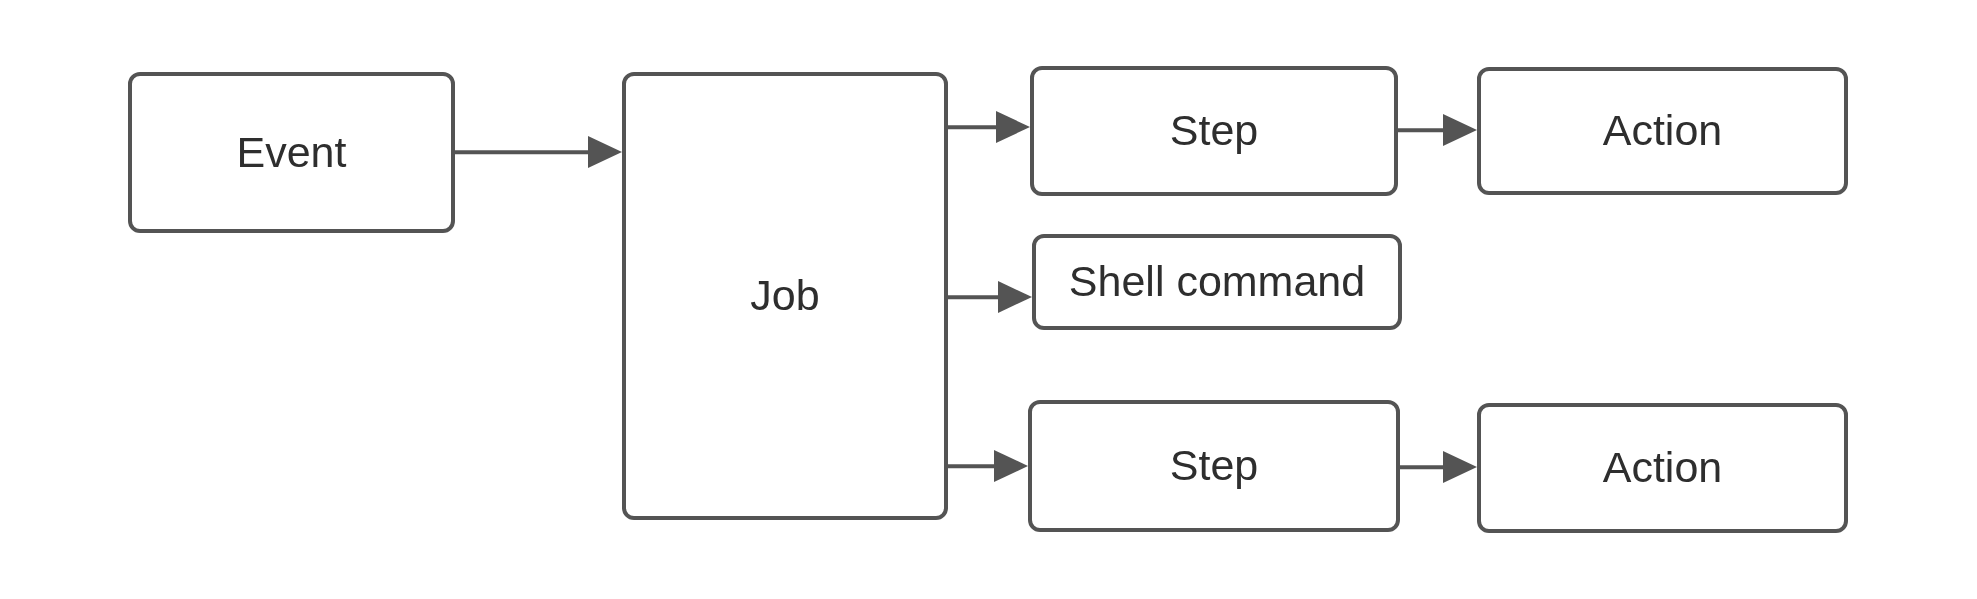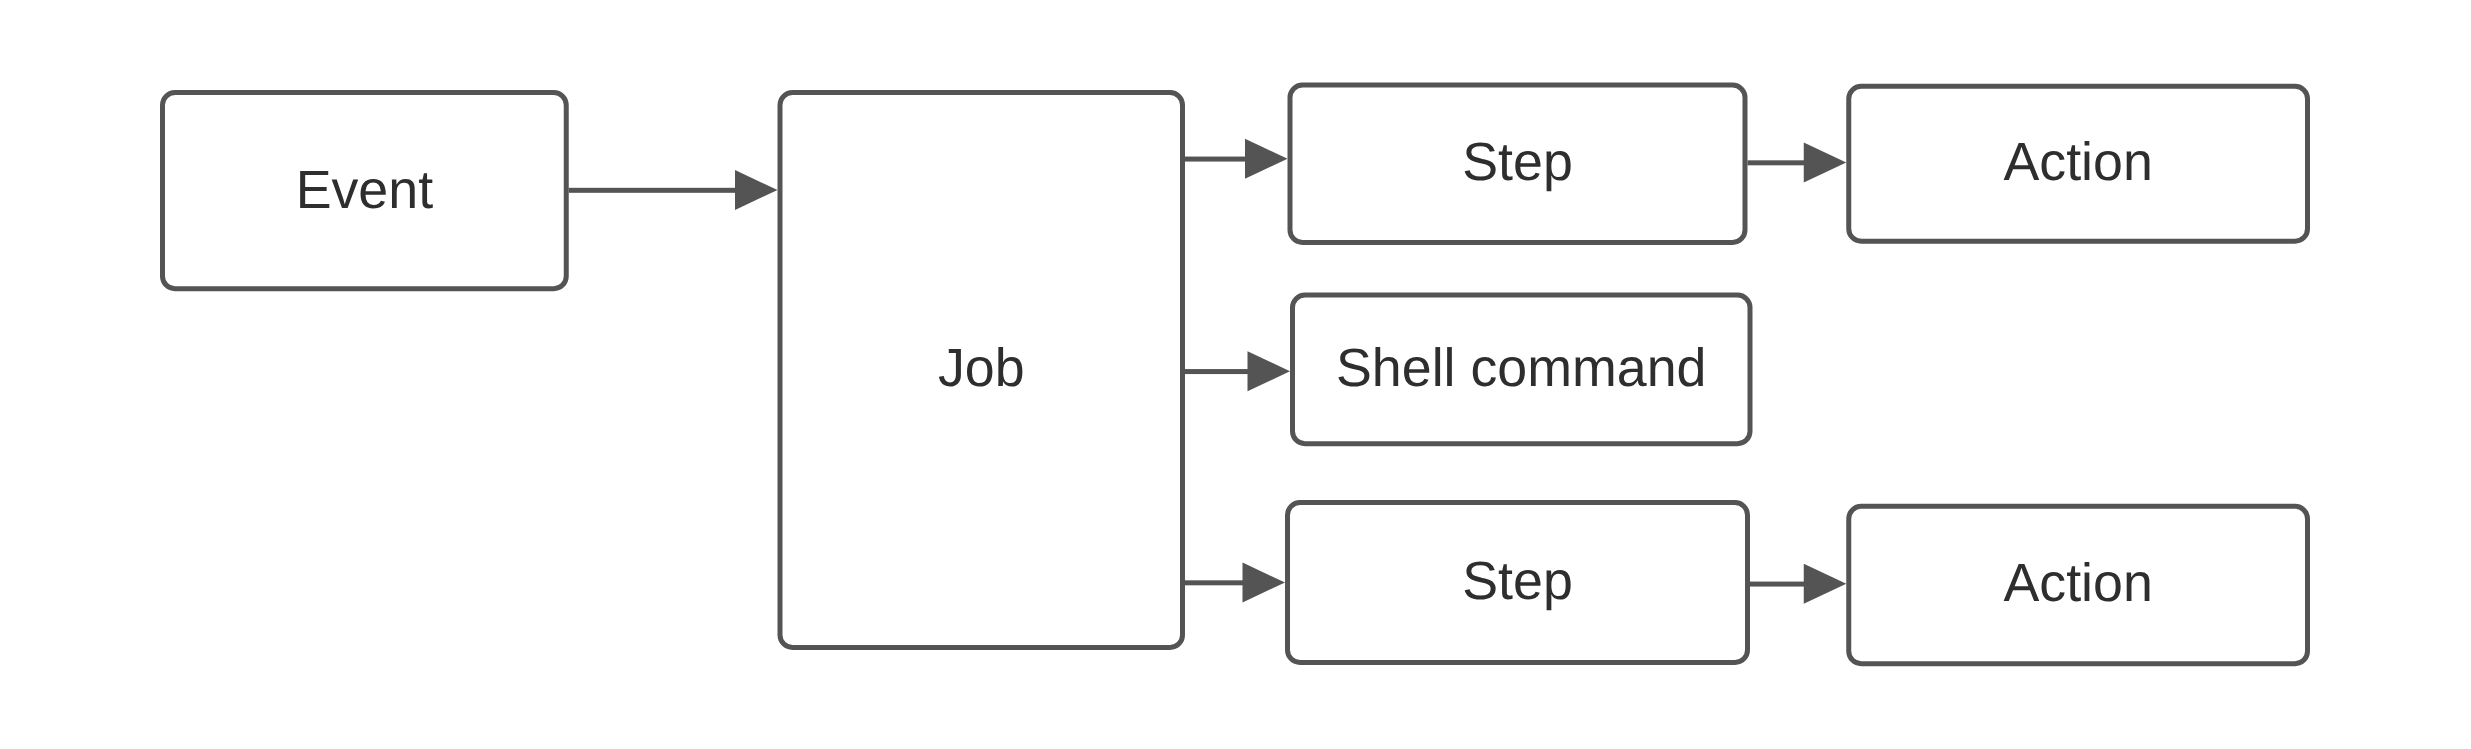--- a/index.html
+++ b/index.html
@@ -32,21 +32,21 @@
     line-height: 1.2;
     color: #2e2e2e;
     white-space: nowrap;
     text-align: center;
   }
 
   .node-event        { left: 128px;  top: 72px;  width: 327px; height: 161px; }
   .node-job          { left: 622px;  top: 72px;  width: 326px; height: 448px; }
   .node-step-top     { left: 1030px; top: 66px;  width: 368px; height: 130px; }
   .node-action-top   { left: 1477px; top: 67px;  width: 371px; height: 128px; }
-  .node-shell        { left: 1032px; top: 234px; width: 370px; height: 123px; }
+  .node-shell        { left: 1032px; top: 234px; width: 370px; height: 96px; }
   .node-step-bottom  { left: 1028px; top: 400px; width: 372px; height: 132px; }
   .node-action-bottom{ left: 1477px; top: 403px; width: 371px; height: 130px; }
 
   
   .arrow {
     position: absolute;
     height: 34px;
   }
   .arrow .line {
     position: absolute;

